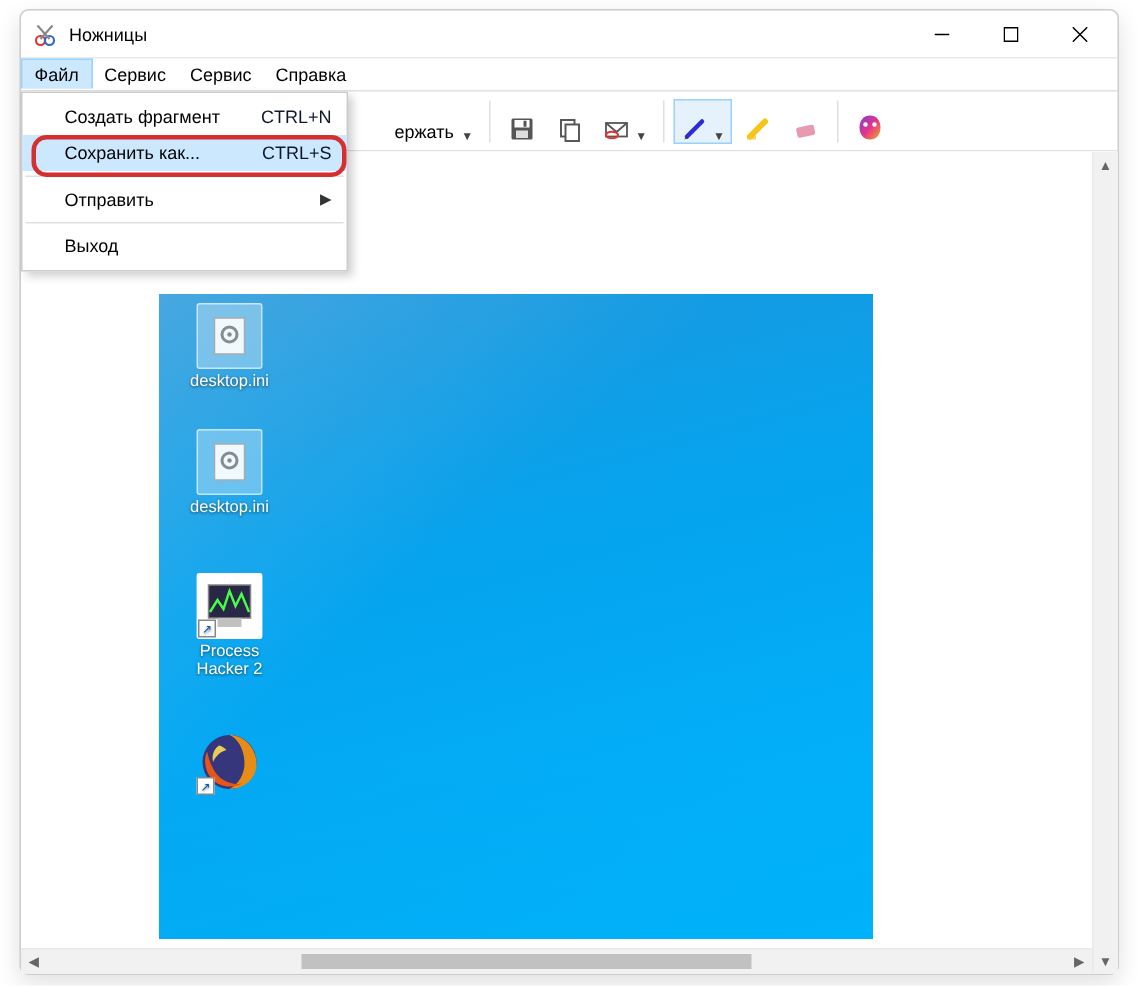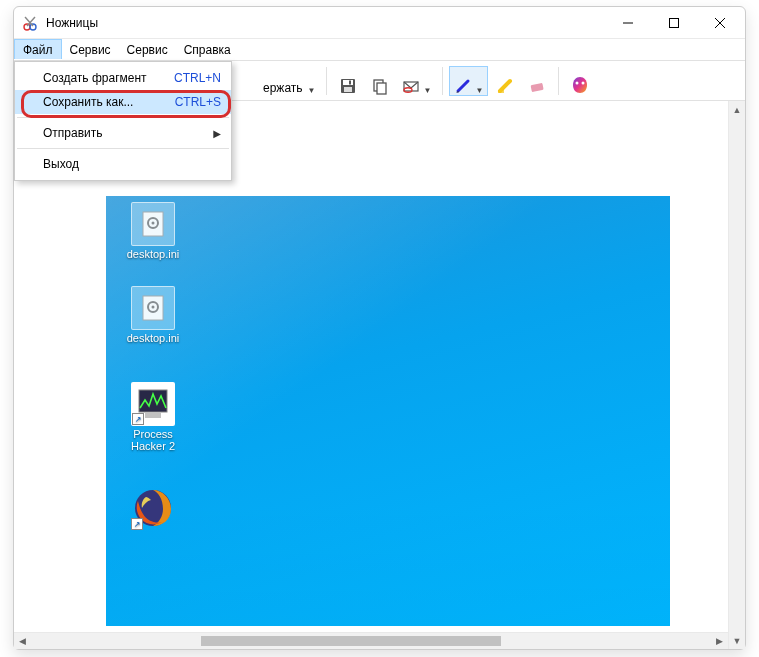--- a/index.html
+++ b/index.html
@@ -14,41 +14,41 @@
   .wbtn { width: 46px; height: 30px; display: flex; align-items: center; justify-content: center; color: #000; }
 
   .menubar { height: 22px; display: flex; align-items: stretch; border-bottom: 1px solid #e1e1e1; position: relative; z-index: 10; }
   .menuitem { font-size: 12px; color: #000; padding: 0 8px; display: flex; align-items: center; position: relative; }
   .menuitem.active { background: #cce8ff; border: 1px solid #99d1ff; padding: 0 8px; }
   .menuitem.active::after { content:""; position:absolute; left:-1px; right:-1px; bottom:-1px; height:1px; background:#fff; }
 
   .dropdown { position: absolute; left: -1px; top: 21px; width: 218px; background: #fff; border: 1px solid #ccc; box-shadow: 3px 3px 6px rgba(0,0,0,.2); padding: 4px 0; }
   .ditem { display: flex; align-items: center; height: 24px; padding: 0 10px 0 28px; font-size: 12px; color: #000; position: relative; }
   .ditem .lbl { flex: 1; }
-  .ditem .sc { color: #1d4ed8; font-size: 12px; }
+  .ditem .sc { color: #0f172a; font-size: 12px; }
   .ditem.highlight { background: #cce8ff; }
   .ditem .chev { position:absolute; right:10px; font-size:10px; color:#333; }
   .dsep { height: 1px; background: #e0e0e0; margin: 3px 2px; }
 
   .redbox { position: absolute; border: 3px solid #d62f2f; border-radius: 10px; pointer-events: none; }
 
   .toolbar { height: 40px; display: flex; align-items: center; padding: 0 6px; border-bottom: 1px solid #e1e1e1; gap: 2px; }
   .tbspacer { width: 236px; flex-shrink:0; }
   .tbtn { height: 30px; min-width: 30px; display: flex; align-items: flex-end; justify-content: center; padding: 0 4px; border: 1px solid transparent; }
   .tbtn.selblue { border:1px solid #99d1ff; background:#e5f1fb; }
   .tsep { width: 1px; height: 28px; background: #e0e0e0; margin: 0 4px; }
   .tbtn .caret { margin-left: 3px; font-size: 8px; color: #444; }
   .tbtn .txt { font-size: 12px; margin-right: 2px; }
 
   .canvas-area { flex: 1; position: relative; overflow: hidden; background: #fff; }
   .vscroll { position: absolute; right: 0; top: 0; bottom: 0; width: 17px; background: #f1f1f1; border-left: 1px solid #e9e9e9; display:flex; flex-direction:column; align-items:center; justify-content:space-between; }
   .hscroll { position: absolute; bottom: 0; left: 0; right: 17px; height: 17px; background: #f1f1f1; border-top: 1px solid #e9e9e9; display:flex; align-items:center; }
   .sarrow { width:17px; height:17px; display:flex; align-items:center; justify-content:center; color:#666; font-size:9px;}
   .hthumb { height:10px; background:#c1c1c1; width:300px; margin-left:170px; border-radius:0;}
-  .canvas { position: absolute; left: 92px; top: 95px; width: 564px; height: 430px; background: linear-gradient(165deg, #1f94d9 0%, #06a3ee 40%, #00b6ff 100%); overflow: hidden; }
+  .canvas { position: absolute; left: 92px; top: 95px; width: 476px; height: 430px; background: linear-gradient(165deg, #1f94d9 0%, #06a3ee 40%, #00b6ff 100%); overflow: hidden; }
   .canvas::before { content:""; position:absolute; inset:0; background:
     linear-gradient(to bottom right, rgba(255,255,255,.18), transparent 40%),
     linear-gradient(to top, rgba(0,0,0,.02), transparent 30%);
   }
   .dicon { position: absolute; width: 66px; text-align: center; color: #fff; font-size: 11px; text-shadow: 0 1px 2px rgba(0,0,0,.6); }
   .dicon .ig { width: 44px; height: 44px; margin: 0 auto 2px; background: rgba(255,255,255,.32); border:1px solid rgba(255,255,255,.6); border-radius:2px; display:flex; align-items:center; justify-content:center; }
   .dicon .ig svg { opacity:.9; }
   .shortcut-badge { position:absolute; left:0; bottom:0; width:12px; height:12px; background:#fff; border:1px solid #888; display:flex; align-items:center; justify-content:center; font-size:8px; color:#0057b8;}
 </style>
 </head>

